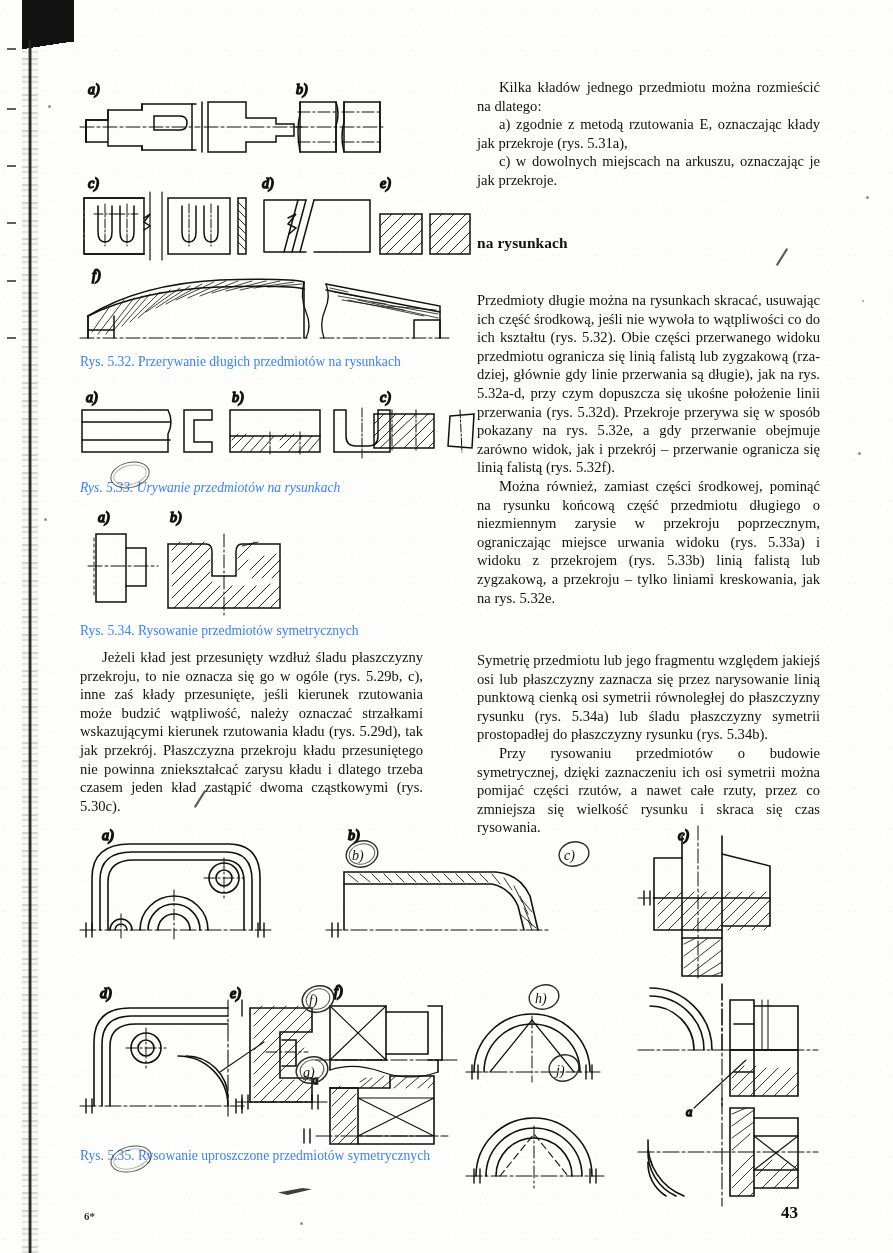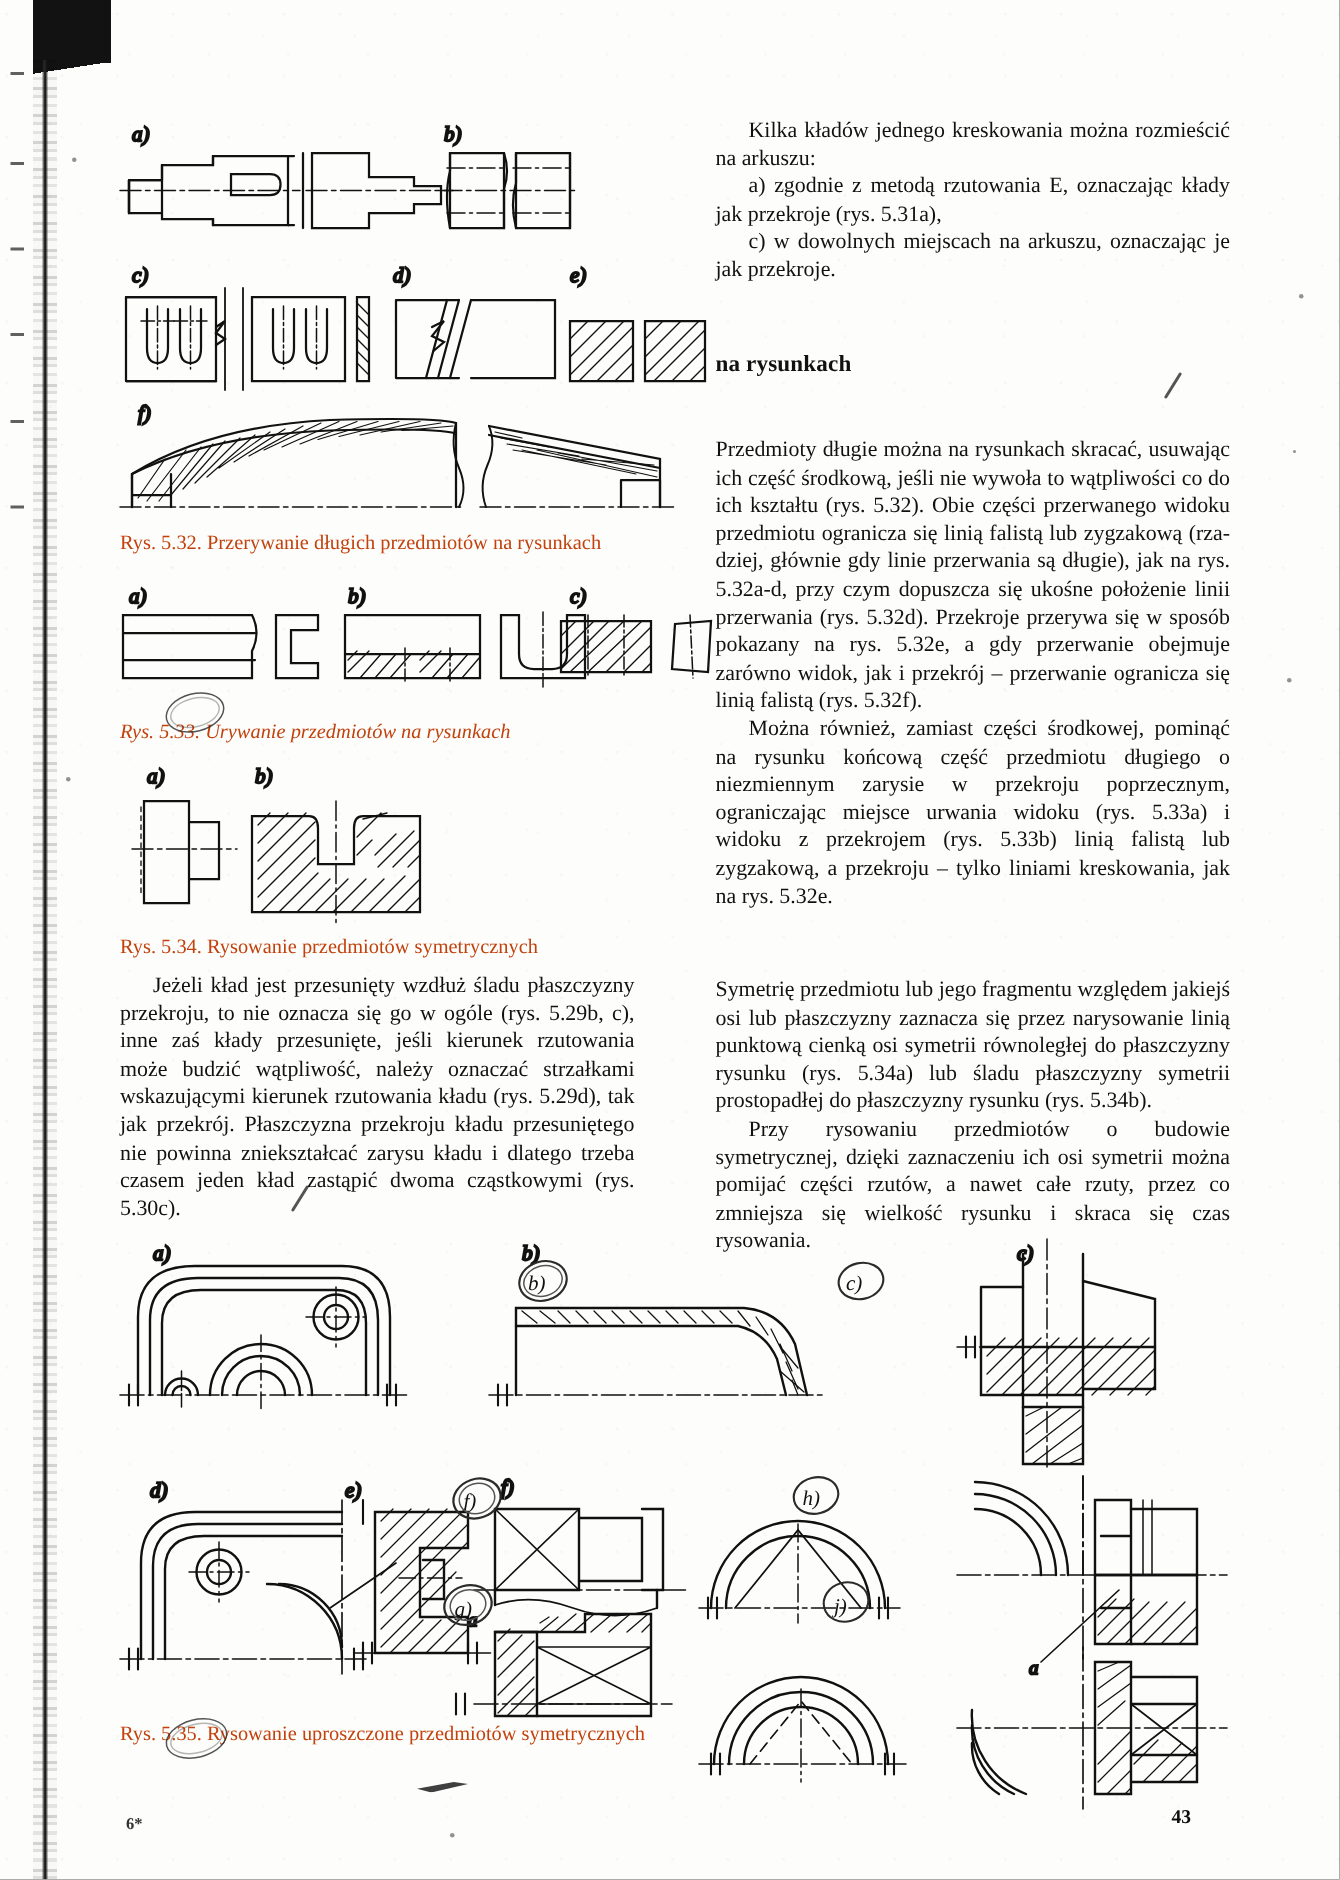--- a/index.html
+++ b/index.html
@@ -31,22 +31,22 @@
   .speck{position:absolute;background:#3a3a3a;border-radius:50%;opacity:.55;}
 
   
   .col{position:absolute;width:343px;font-size:14.6px;line-height:18.6px;color:#111;
        text-align:justify;text-justify:inter-word;-webkit-hyphens:manual;hyphens:manual;}
   .col-left{left:80px;}
   .col-right{left:477px;}
   p{margin:0;}
   p.ind{text-indent:22px;}
   .h-sec{font-weight:bold;font-size:15.4px;line-height:19.4px;margin:0;letter-spacing:.1px;}
-  .cap{position:absolute;font-size:13.6px;color:#c2410c;white-space:nowrap;}
-  .pageno{position:absolute;font-weight:bold;font-size:13px;color:#0d0d0d;text-align:right;}
+  .cap{position:absolute;font-size:13.6px;color:#3b82f6;white-space:nowrap;}
+  .pageno{position:absolute;font-weight:bold;font-size:17px;color:#0d0d0d;text-align:right;}
   .footmark{position:absolute;font-size:11px;color:#333;font-weight:bold;}
 
   
   .pen-circle{position:absolute;border:1.6px solid #2b2b2b;border-radius:50%;
       transform:rotate(-14deg);opacity:.8;}
   .pen-circle:before{content:"";position:absolute;inset:2px;border:1px solid #4a4a4a;
       border-radius:50%;opacity:.5;}
   .pen-slash{position:absolute;width:20px;height:2px;background:#2b2b2b;
       transform:rotate(-58deg);opacity:.8;border-radius:2px;}
   .pen-swoosh{position:absolute;width:34px;height:7px;opacity:.85;
@@ -246,21 +246,21 @@
     </svg>
   </div>
   <div class="cap" style="left:80px;top:623px;">Rys. 5.34. Rysowanie przedmiotów symetrycznych</div>
 
   <div class="col col-left" style="top:648px;">
     <p class="ind">Jeżeli kład jest przesunięty wzdłuż śladu płaszczyzny przekroju, to nie oznacza się go w ogóle (rys. 5.29b, c), inne zaś kłady przesunięte, jeśli kierunek rzutowania może budzić wątpliwość, należy oznaczać strzałkami wskazują­cymi kierunek rzutowania kładu (rys. 5.29d), tak jak przekrój. Płaszczyzna przekroju kładu przesuniętego nie powinna zniekształcać zarysu kładu i dlatego trzeba czasem jeden kład zastąpić dwoma cząstkowymi (rys. 5.30c).</p>
   </div>
   <div class="pen-slash" style="left:190px;top:798px;"></div>
 
   <div class="col col-right" style="top:78px;">
-    <p class="ind">Kilka kładów jednego kreskowania można rozmieścić na arkuszu:</p>
+    <p class="ind">Kilka kładów jednego przedmiotu można rozmieścić na dlatego:</p>
     <p class="ind">a) zgodnie z metodą rzutowania E, oznaczając kłady jak przekroje (rys. 5.31a),</p>
     <p class="ind">c) w dowolnych miejscach na arkuszu, oznaczając je jak przekroje.</p>
   </div>
 
   <div class="col col-right" style="top:233px;">
     <p class="h-sec">na rysunkach</p>
   </div>
   <div class="pen-slash" style="left:772px;top:256px;"></div>
 
   <div class="col col-right" style="top:291px;">

